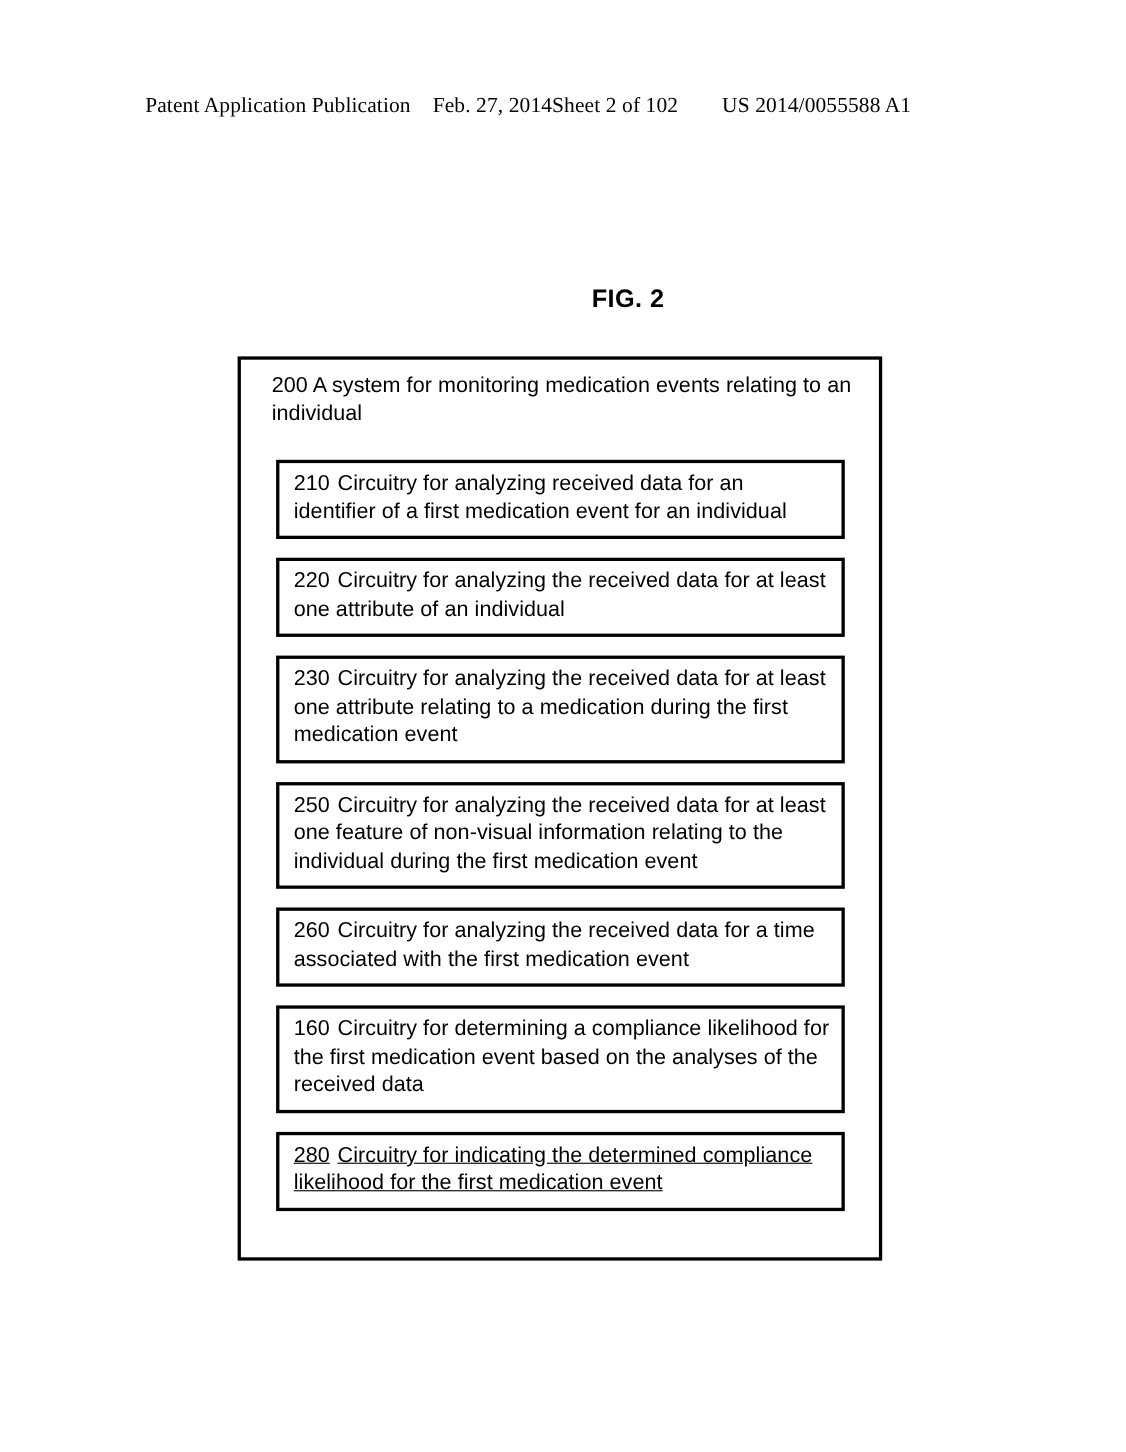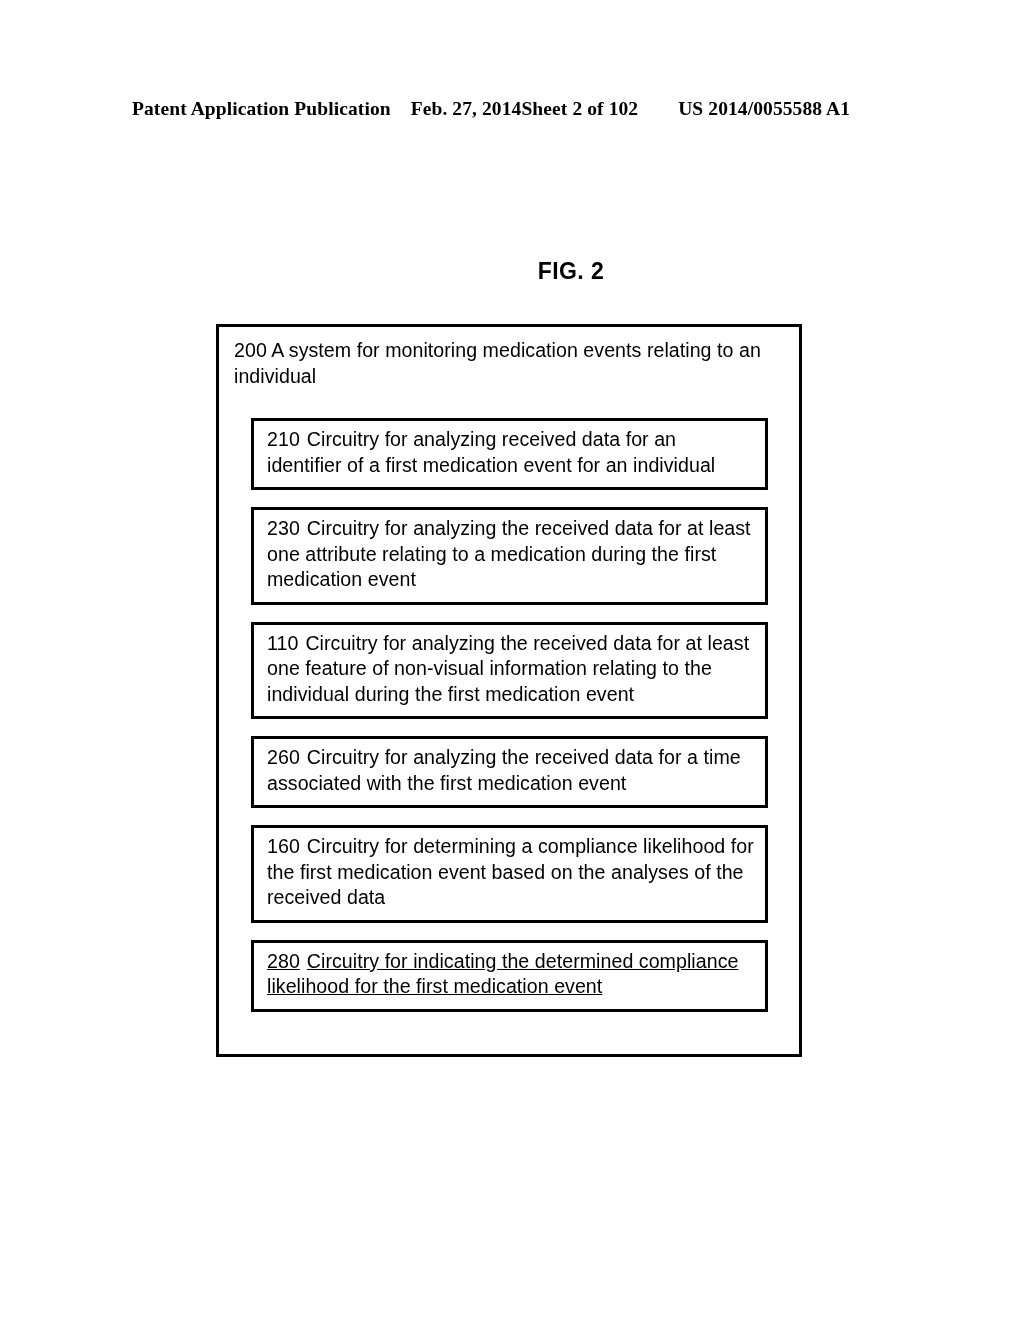--- a/index.html
+++ b/index.html
@@ -17,31 +17,31 @@
   }
 
   
   .page-header {
     position: absolute;
     left: 132px;
     top: 86px;
     width: 752px;
     height: 26px;
     font-family: "Liberation Serif", serif;
-    font-weight: bold;
+    font-weight: normal;
     font-size: 19.5px;
     letter-spacing: 0.1px;
     white-space: nowrap;
     display: flex;
     align-items: baseline;
   }
   .hdr-pub      { }
   .hdr-date     { margin-left: 20px; }
   .hdr-sheet    { }
-  .hdr-patno    { margin-left: 40px; margin-top: 12px; }
+  .hdr-patno    { margin-left: 40px; }
 
   
   .fig-label {
     position: absolute;
     left: 0;
     top: 258px;
     width: 1024px;
     text-align: center;
     font-family: Liberation Sans, sans-serif;
     font-weight: bold;
@@ -62,21 +62,21 @@
     width: 586px;
     box-sizing: border-box;
     border: 3px solid #000000;
     padding: 11px 0 26px 0;
     background: #ffffff;
   }
 
   .system-title {
     font-size: 19.6px;
     line-height: 25.5px;
-    padding: 0 14px 0 15px;
+    padding: 0 14px 0 28px;
     margin-bottom: 13px;
     letter-spacing: 0.05px;
   }
 
   
   .circuitry-list {
     margin: 0;
     padding: 16px;
   }
   .circuitry-box {
@@ -112,20 +112,21 @@
   <span class="fig-inner">FIG. 2</span>
 </div>
 
 <div class="system-box">
 
   <div class="system-title">200 A system for monitoring medication events relating to an individual</div>
 
   <div class="circuitry-list">
 
   <div class="circuitry-box"><span>210</span><span class="num-gap"></span><span>Circuitry for analyzing received data for an identifier of a first medication event for an individual</span></div>
+      <div class="circuitry-box"><span>220</span><span class="num-gap"></span><span>Circuitry for analyzing the received data for at least one attribute of an individual</span></div>
       <div class="circuitry-box"><span>230</span><span class="num-gap"></span><span>Circuitry for analyzing the received data for at least one attribute relating to a medication during the first medication event</span></div>
-      <div class="circuitry-box"><span>110</span><span class="num-gap"></span><span>Circuitry for analyzing the received data for at least one feature of non-visual information relating to the individual during the first medication event</span></div>
+      <div class="circuitry-box"><span>250</span><span class="num-gap"></span><span>Circuitry for analyzing the received data for at least one feature of non-visual information relating to the individual during the first medication event</span></div>
       <div class="circuitry-box"><span>260</span><span class="num-gap"></span><span>Circuitry for analyzing the received data for a time associated with the first medication event</span></div>
       <div class="circuitry-box"><span>160</span><span class="num-gap"></span><span>Circuitry for determining a compliance likelihood for the first medication event based on the analyses of the received data</span></div>
       <div class="circuitry-box"><span>280</span><span class="num-gap"></span><span>Circuitry for indicating the determined compliance likelihood for the first medication event</span></div>
     </div>
 
 </div>
 
 </body></html>

